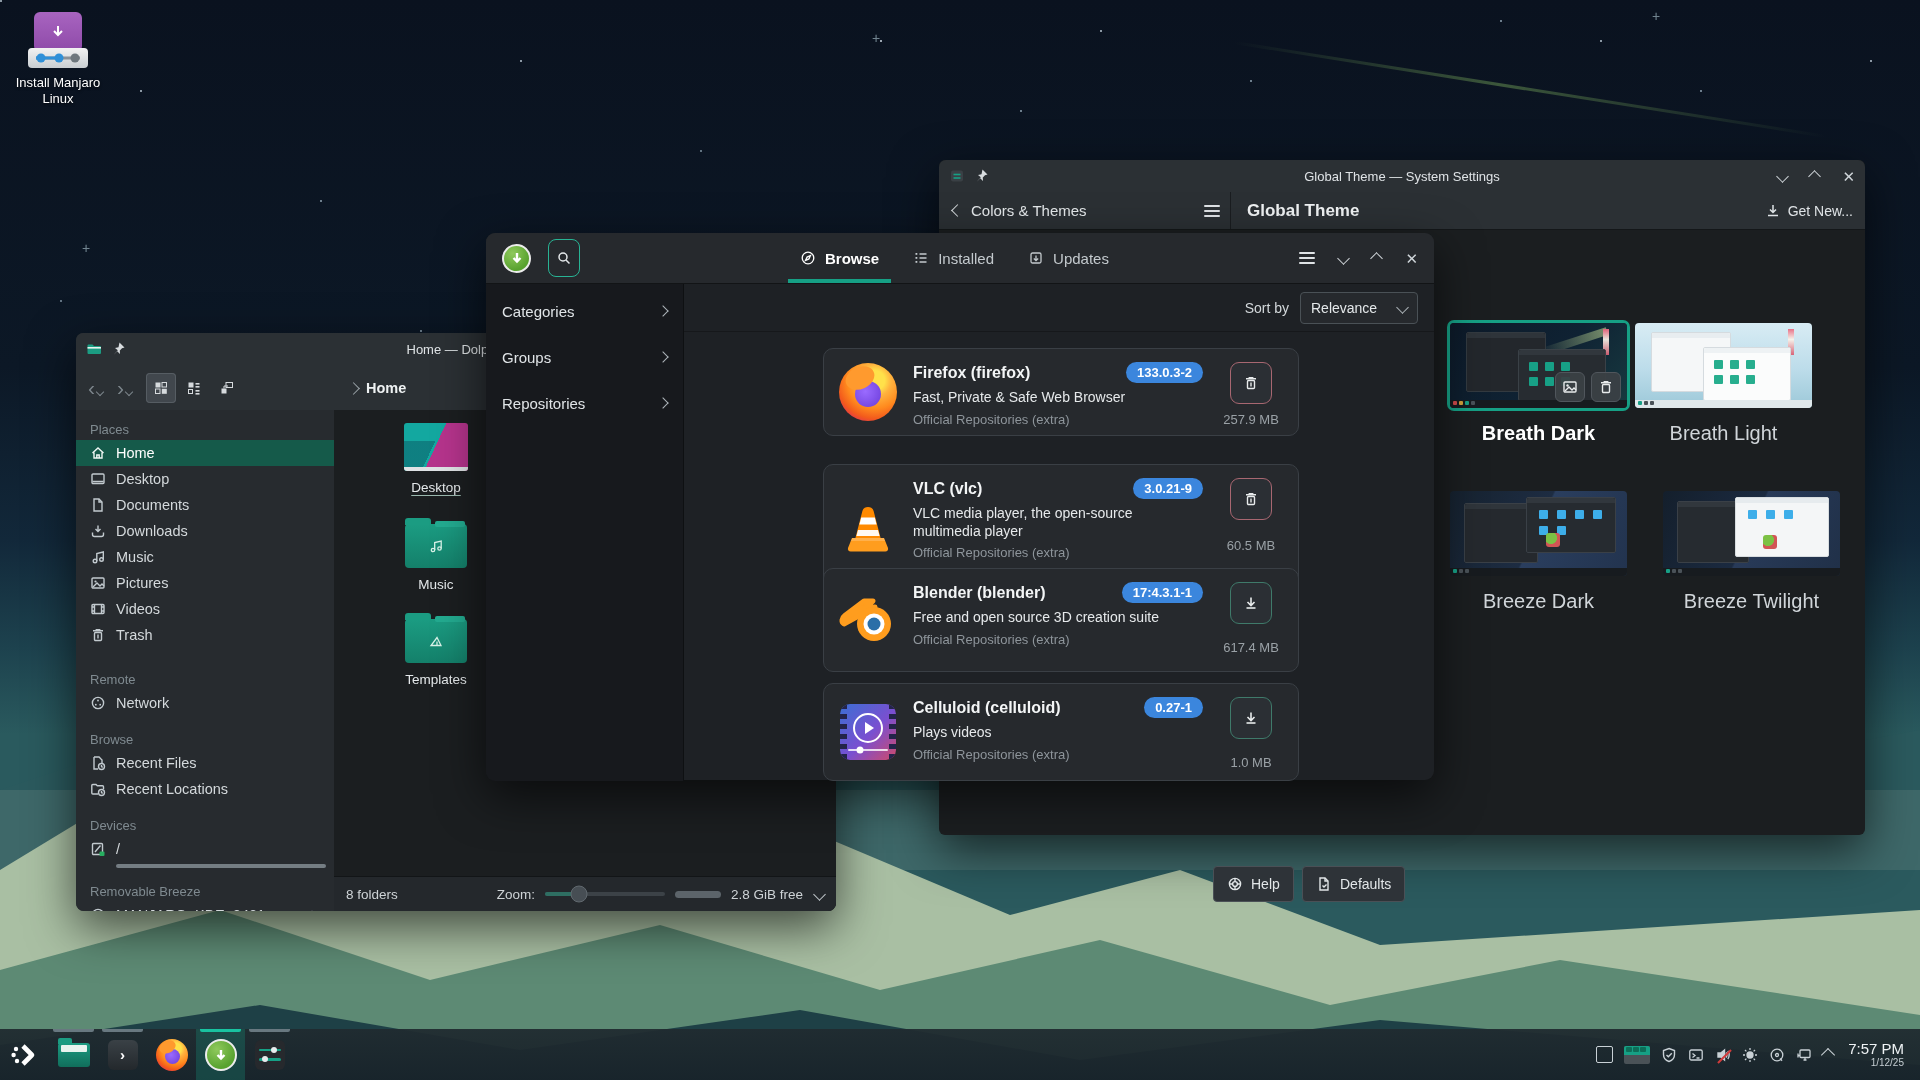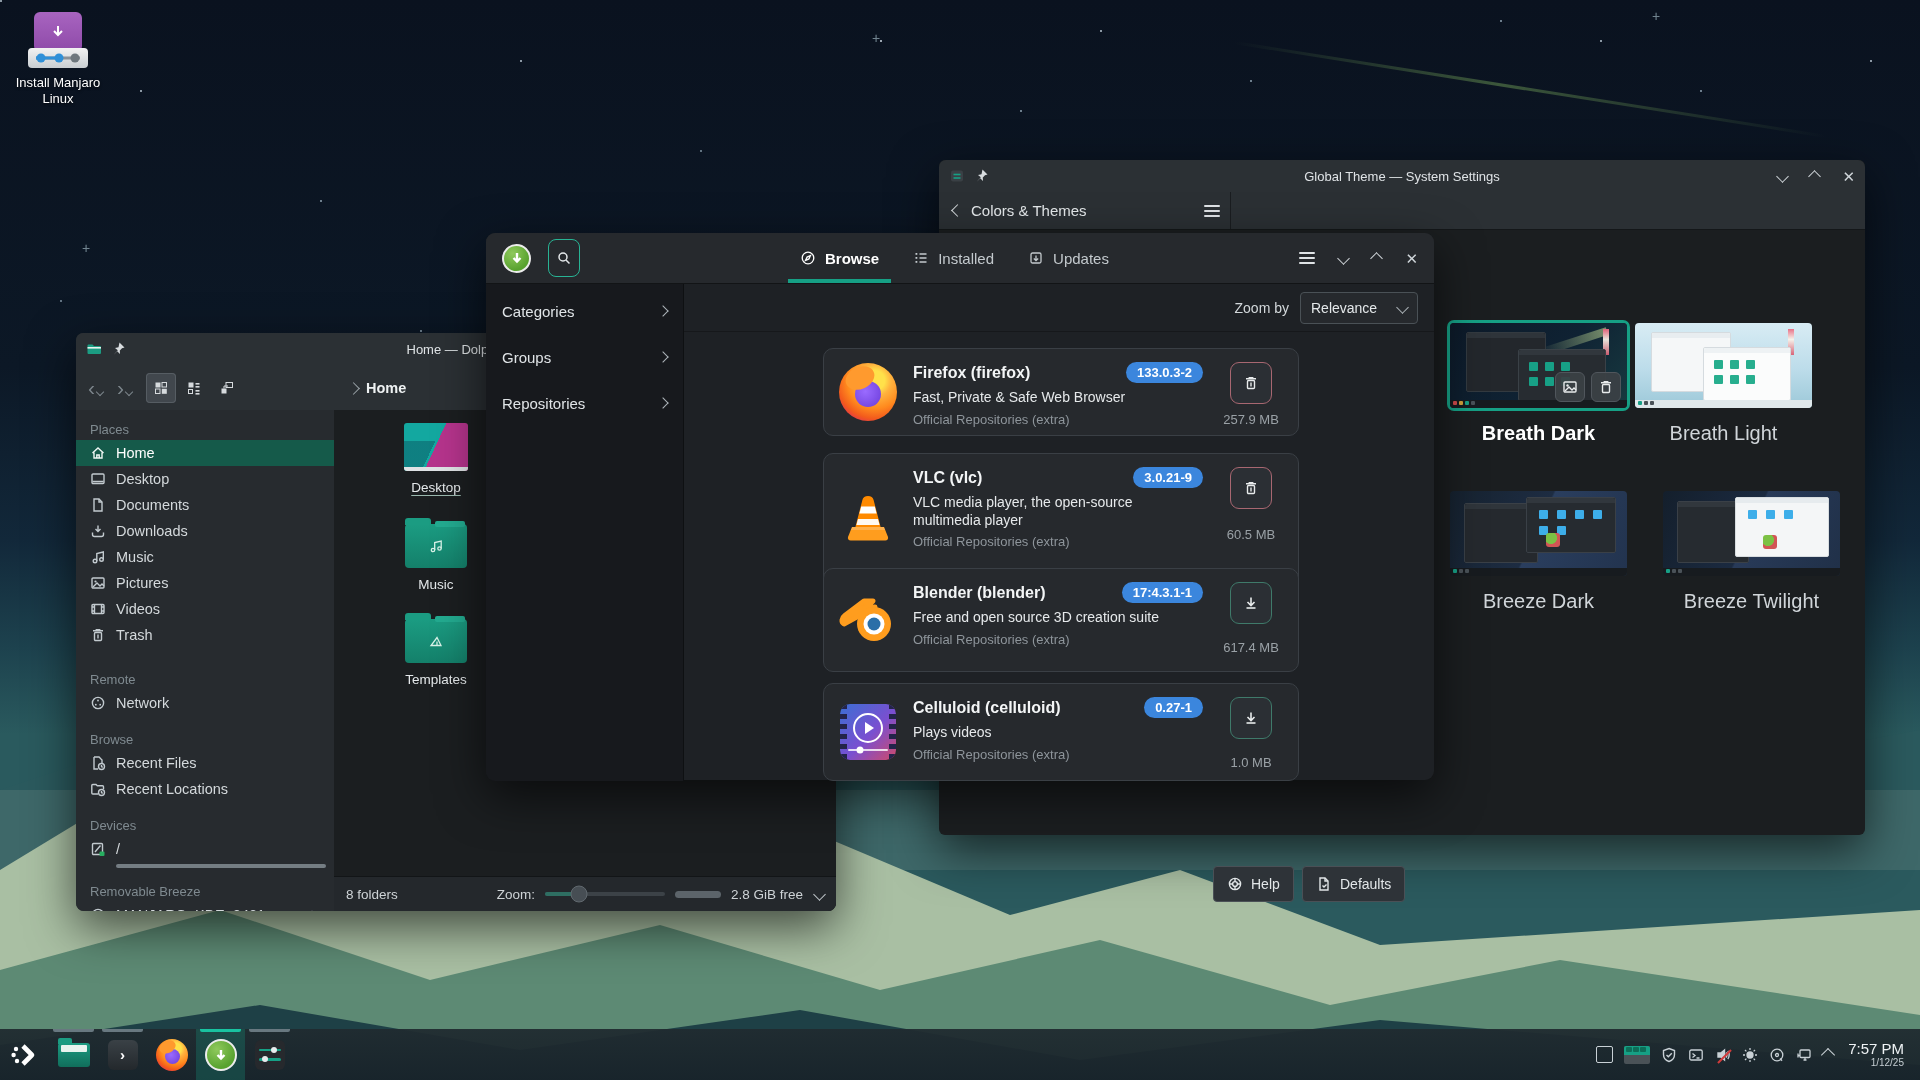--- a/index.html
+++ b/index.html
@@ -297,20 +297,29 @@
   <div class="ss-head">
     <div class="ss-left">
       <span class="chev left" style="color:#d6dadd"></span>
       <span class="lbl">Colors &amp; Themes</span>
       <span class="burger">
           <i></i>
           <i></i>
           <i></i>
         </span>
     </div>
+    <div class="ss-right">
+      <span class="ss-title">Global Theme</span>
+      <span class="getnew">
+        <svg class="ic" viewBox="0 0 16 16" fill="none" stroke="#dfe3e6" stroke-width="1.5">
+            <path d="M8 2v7M5 6.5 8 9.5l3-3M3 12.5h10"></path>
+          </svg>
+        <span>Get New...</span>
+      </span>
+    </div>
   </div>
   <div class="ss-content">
 
     <div class="theme-card" style="left:511px;top:93px">
       <div class="thumb t-bdark sel">
         <div class="beam"></div>
           <div class="lh"></div>
         <div class="mw mwa">
             <div class="hd"></div>
           </div>
@@ -698,21 +707,21 @@
         <span>Groups</span>
           <span class="chev right"></span>
       </div>
       <div class="pm-nav">
         <span>Repositories</span>
           <span class="chev right"></span>
       </div>
     </div>
     <div class="pm-list">
       <div class="sortrow">
-        <span class="sl">Zoom by</span>
+        <span class="sl">Sort by</span>
         <span class="sortsel">
           <span>Relevance</span>
           <span class="chev down" style="margin-left:auto;color:#aeb5ba"></span>
         </span>
       </div>
 
       <div class="card" style="top:64px;height:88px">
         <div class="appico">
             <div class="ffx"></div>
           </div>
@@ -728,21 +737,21 @@
           <span class="actbtn rm">
             <svg class="ic" viewBox="0 0 16 16" width="18" height="18" fill="none" stroke="currentColor" stroke-width="1.4">
                 <rect x="4.5" y="5.5" width="7" height="8" rx="1"></rect>
                 <path d="M3 3.8h10M6.3 3.8v-1h3.4v1M8 7.5v4"></path>
               </svg>
           </span>
           <span class="psize">257.9 MB</span>
         </div>
       </div>
 
-      <div class="card" style="top:169px;height:133px">
+      <div class="card" style="top:180px;height:133px">
         <div class="appico">
           <svg viewBox="0 0 60 60" width="60" height="60">
               <path d="M30 6c3 0 5 1.6 5.6 4l7 27H17.4l7-27C25 7.6 27 6 30 6z" fill="#ff8a00"></path>
               <path d="M23.2 16.5h13.6l1.8 7H21.4z" fill="#fff"></path>
               <path d="M20 29h20l1.6 6H18.4z" fill="#fff" opacity=".95"></path>
               <path d="M14 37h32l4 10c.6 1.8-.8 3.5-2.6 3.5H12.6c-1.8 0-3.2-1.7-2.6-3.5z" fill="#ff9d1e"></path>
               <path d="M14 37h32l1.2 3H12.8z" fill="#fff" opacity=".2"></path>
             </svg>
         </div>
         <div class="mid">

